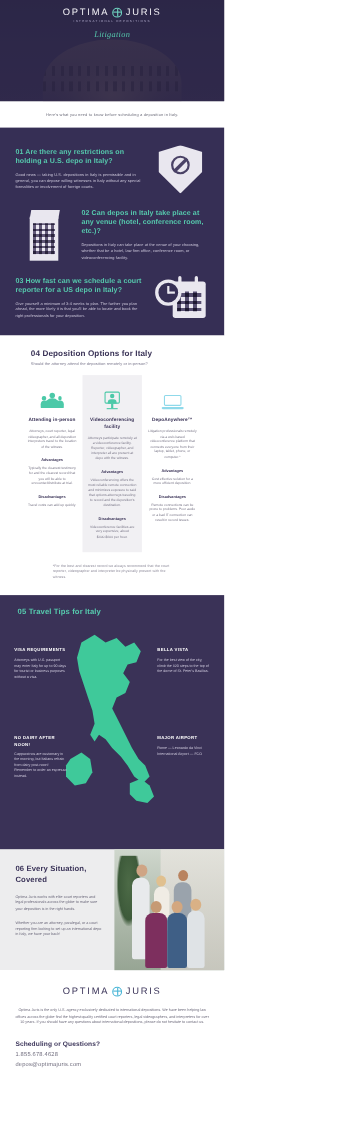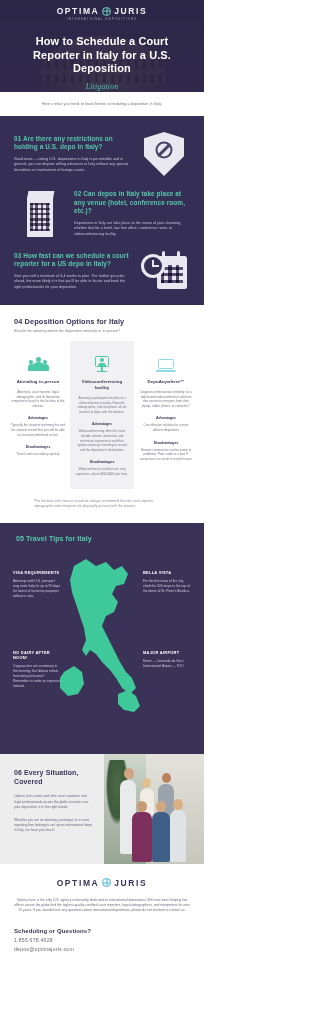--- a/index.html
+++ b/index.html
@@ -42,21 +42,21 @@
   .colosseum::before { top:24px; }
   .colosseum::after  { top:38px; }
   .hero-veil { position:absolute; inset:0; background:rgba(45,39,72,.72); }
 
   .hero-inner { position:relative; z-index:3; text-align:center; padding-top:6px; }
   .logo-row {
     display:flex; align-items:center; justify-content:center; gap:3px;
     letter-spacing:1.4px;
   }
   .logo-word {
-    color:#f3f2f7; font-size:8.5px; font-weight:700; letter-spacing:1.6px;
+    color:#f3f2f7; font-size:8.5px; font-weight:400; letter-spacing:1.6px;
   }
   .logo-globe {
     width:9px; height:9px; border-radius:50%;
     border:1.1px solid #6fd3c0;
     position:relative; flex:none;
   }
   .logo-globe::before {
     content:""; position:absolute; left:50%; top:0; bottom:0; width:0;
     border-left:1px solid #6fd3c0; transform:translateX(-50%);
   }
@@ -156,21 +156,21 @@
     border-radius:50%; border:3px solid #e9e7ef; background:#362f55;
   }
   .ico-cal .hand1 {
     position:absolute; left:11.2px; top:9px; width:1.6px; height:7px; background:#e9e7ef;
   }
   .ico-cal .hand2 {
     position:absolute; left:11.6px; top:14px; width:6px; height:1.6px; background:#e9e7ef;
   }
 
   
-  .options { background:#ffffff; padding:12px 0 14px; }
+  .options { background:#ffffff; padding:12px 14px 14px; }
   .opt-head { padding:0 14px 8px; }
   .opt-title { color:#3a3357; font-size:7.4px; font-weight:700; letter-spacing:.1px; }
   .opt-sub { color:#77748a; font-size:3.5px; margin-top:3px; letter-spacing:.1px; }
 
   .cols { display:flex; align-items:stretch; padding:0 6px; }
   .col { flex:1 1 0; padding:10px 5px 12px; text-align:center; }
   .col.mid { background:#f1f0f3; }
   .col-icon { height:22px; display:flex; align-items:flex-end; justify-content:center; margin-bottom:6px; }
   .col-title { color:#3a3357; font-size:4.3px; font-weight:700; line-height:6px; letter-spacing:.1px; }
   .col-desc { color:#7b7889; font-size:3.1px; line-height:4.6px; margin-top:5px; }
@@ -257,21 +257,20 @@
     <div class="hero-veil"></div>
     <div class="hero-inner">
       <div>
         <div class="logo-row">
           <span class="logo-word">OPTIMA</span>
           <span class="logo-globe"></span>
           <span class="logo-word">JURIS</span>
         </div>
         <div class="logo-tag">INTERNATIONAL DEPOSITIONS</div>
       </div>
-      <div class="hero-title">How to Schedule a Court Reporter in Italy for a U.S. Deposition</div>
       <div class="hero-sub">Litigation</div>
     </div>
   </div>
 
   <div class="intro">
     <div class="intro-text">Here's what you need to know before scheduling a deposition in Italy.</div>
   </div>
 
   <div class="qa">
 

